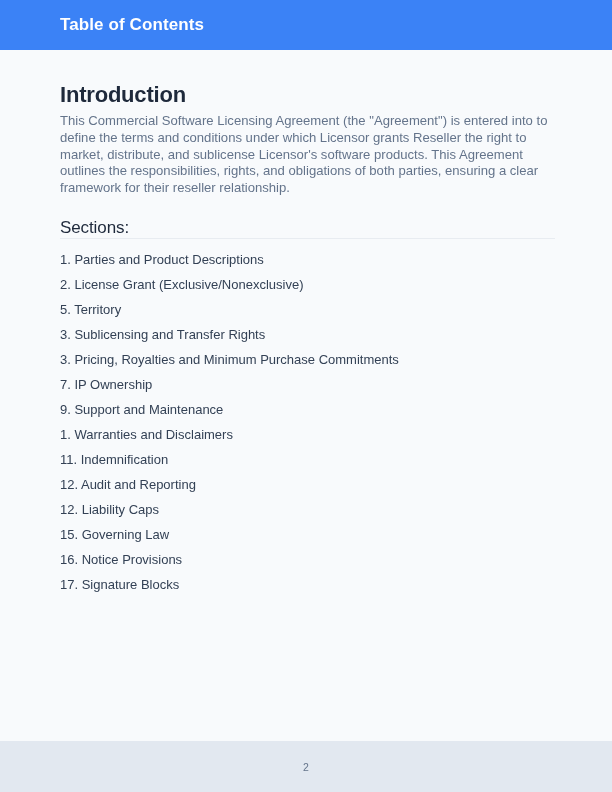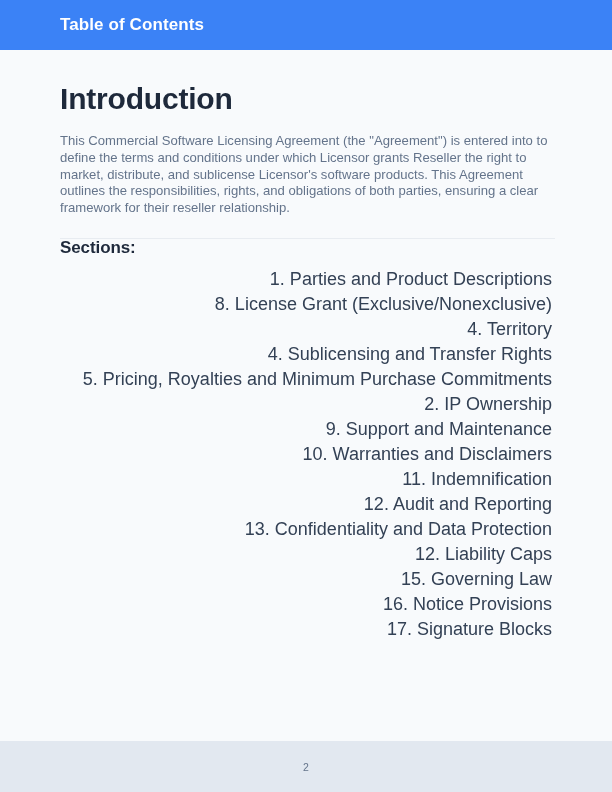--- a/index.html
+++ b/index.html
@@ -44,25 +44,25 @@
   }
 
   
   .content {
     flex: 1 1 auto;
     padding: 32px 60px 0 60px;
     position: relative;
   }
 
   .section-heading {
-    font-size: 30px;
+    font-size: 22px;
     font-weight: bold;
     color: #1e293b;
     letter-spacing: -0.2px;
-    margin-bottom: 17px;
+    margin-bottom: 5px;
   }
 
   .intro-paragraph {
     font-size: 13.1px;
     line-height: 16.8px;
     color: #64748b;
     max-width: 495px;
     margin-bottom: 4px;
   }
 
@@ -70,37 +70,36 @@
     position: absolute;
     left: 60px;
     right: 57px;
     top: 188px;
     height: 1px;
     background: #e8ecf1;
   }
 
   .sections-heading {
     font-size: 17px;
-    font-weight: bold;
+    font-weight: normal;
     color: #1e293b;
     margin-top: 21px;
     margin-bottom: 9px;
     letter-spacing: -0.1px;
   }
 
   .toc-list {
     list-style: none;
   }
 
   .toc-item {
-    font-size: 18px;
+    font-size: 13px;
     line-height: 25px;
     color: #334155;
     white-space: nowrap;
-    text-align: right;
   }
 
   
   .footer-bar {
     position: absolute;
     left: 0;
     right: 0;
     bottom: 0;
     height: 51px;
     background: #e2e8f0;
@@ -129,30 +128,29 @@
     <div class="section-heading">Introduction</div>
 
     <p class="intro-paragraph">This Commercial Software Licensing Agreement (the "Agreement") is entered into to define the terms and conditions under which Licensor grants Reseller the right to market, distribute, and sublicense Licensor's software products. This Agreement outlines the responsibilities, rights, and obligations of both parties, ensuring a clear framework for their reseller relationship.</p>
 
     <div class="divider"></div>
 
     <div class="sections-heading">Sections:</div>
 
     <ol class="toc-list">
       <li class="toc-item">1. Parties and Product Descriptions</li>
-      <li class="toc-item">8. License Grant (Exclusive/Nonexclusive)</li>
-      <li class="toc-item">4. Territory</li>
-      <li class="toc-item">4. Sublicensing and Transfer Rights</li>
-      <li class="toc-item">5. Pricing, Royalties and Minimum Purchase Commitments</li>
-      <li class="toc-item">2. IP Ownership</li>
+      <li class="toc-item">2. License Grant (Exclusive/Nonexclusive)</li>
+      <li class="toc-item">5. Territory</li>
+      <li class="toc-item">3. Sublicensing and Transfer Rights</li>
+      <li class="toc-item">3. Pricing, Royalties and Minimum Purchase Commitments</li>
+      <li class="toc-item">7. IP Ownership</li>
       <li class="toc-item">9. Support and Maintenance</li>
-      <li class="toc-item">10. Warranties and Disclaimers</li>
+      <li class="toc-item">1. Warranties and Disclaimers</li>
       <li class="toc-item">11. Indemnification</li>
       <li class="toc-item">12. Audit and Reporting</li>
-      <li class="toc-item">13. Confidentiality and Data Protection</li>
       <li class="toc-item">12. Liability Caps</li>
       <li class="toc-item">15. Governing Law</li>
       <li class="toc-item">16. Notice Provisions</li>
       <li class="toc-item">17. Signature Blocks</li>
     </ol>
 
   </div>
 
   <div class="footer-bar">
     <span class="page-number">2</span>

